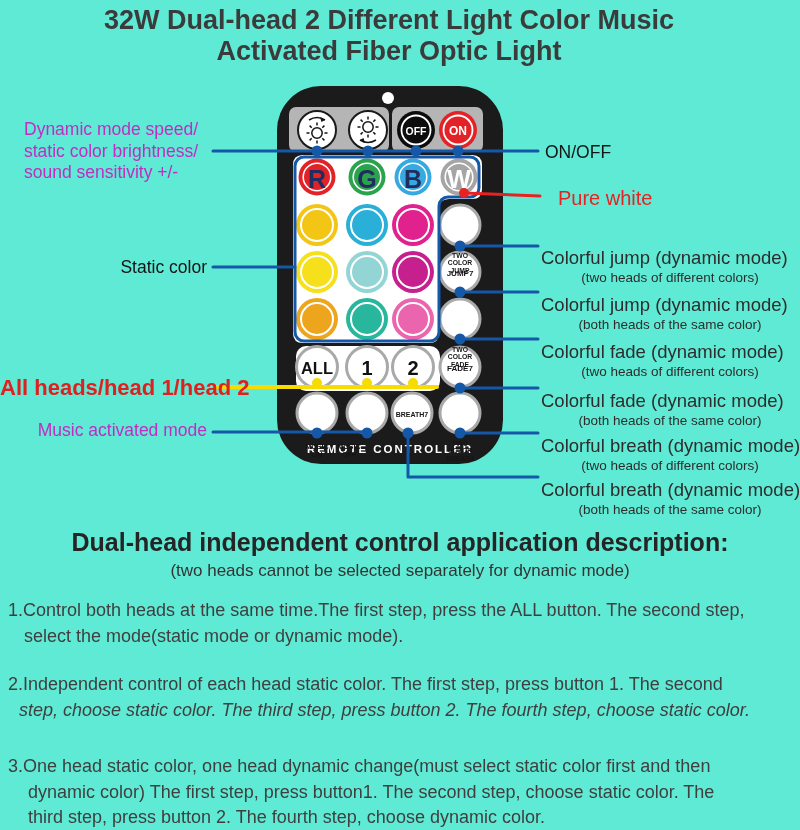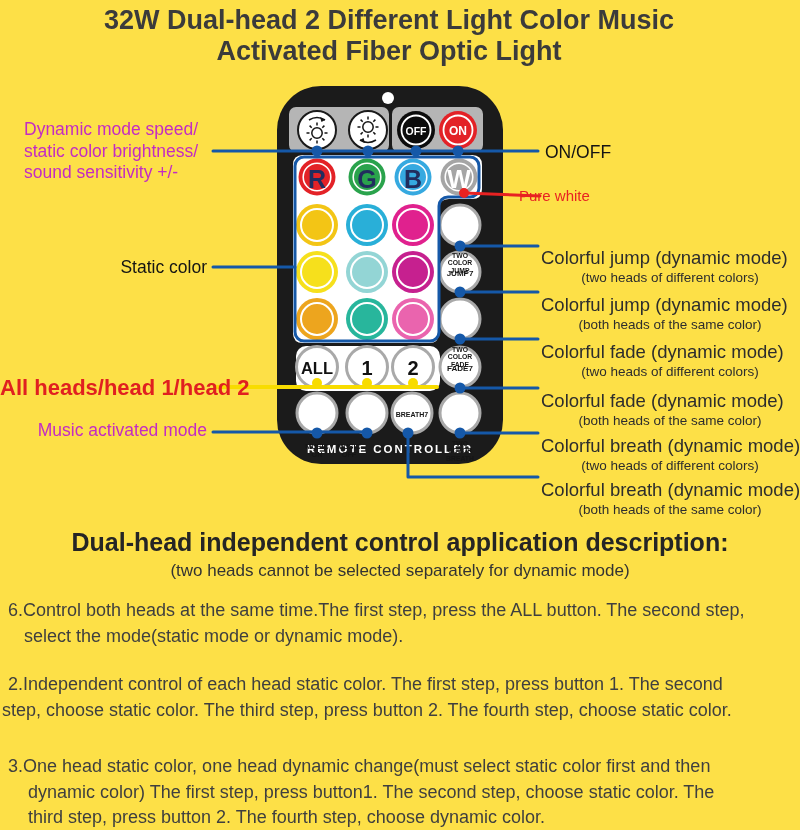--- a/index.html
+++ b/index.html
@@ -1,49 +1,49 @@
 <!DOCTYPE html>
 <html><head>
 <meta charset="utf-8">
 <style>
   html,body{margin:0;padding:0;background:#fff;}
-  .stage{position:relative;width:800px;height:830px;background:#fde047;overflow:hidden;
+  .stage{position:relative;width:800px;height:830px;background:#5eead4;overflow:hidden;
          font-family:"Liberation Sans", sans-serif;}
   .abs{position:absolute;}
   
   .title{left:0;top:5px;width:778px;text-align:center;font-weight:bold;
          font-size:27px;line-height:31px;color:#3b3b3b;}
   
   .remote-svg{left:0;top:0;}
   
   .btn-label{position:absolute;display:flex;align-items:center;justify-content:center;
              text-align:center;font-weight:bold;color:#151515;pointer-events:none;margin-top:38px;}
   .btn-label3{width:30px;height:32px;font-size:6.8px;line-height:7.3px;}
   .btn-label2{width:34px;height:28px;font-size:7.3px;line-height:8px;}
   
   .lbl-dynamic{left:24px;top:119px;color:#c32cc3;font-size:17.5px;line-height:21.5px;white-space:nowrap;}
   .lbl-static{left:0;top:257px;width:207px;text-align:right;color:#141414;font-size:17.5px;white-space:nowrap;}
   .lbl-allheads{left:0;top:375px;width:212px;text-align:right;color:#e02020;font-weight:bold;font-size:22px;white-space:nowrap;}
   .lbl-musicmode{left:0;top:420px;width:207px;text-align:right;color:#c32cc3;font-size:17.5px;white-space:nowrap;}
   
   .lbl-onoff{left:545px;top:142px;color:#141414;font-size:17.5px;white-space:nowrap;}
-  .lbl-purewhite{left:519px;top:187px;color:#e82222;font-size:15px;white-space:nowrap;}
+  .lbl-purewhite{left:558px;top:187px;color:#e82222;font-size:20px;white-space:nowrap;}
   .mode-pair{left:541px;width:258px;color:#2d2d2d;margin-top:12px;}
   .mode-main{font-size:18.5px;line-height:21px;white-space:nowrap;}
   .mode-sub{font-size:13.5px;line-height:19px;text-align:center;white-space:nowrap;}
   
   .desc-heading{left:0;top:528px;width:800px;text-align:center;font-weight:bold;font-size:25px;color:#252525;white-space:nowrap;}
   .desc-sub{left:0;top:561px;width:800px;text-align:center;font-size:17px;color:#333;white-space:nowrap;}
   .para{color:#3f3f3f;font-size:18px;line-height:25.5px;}
   .para div{white-space:nowrap;}
   .p1{left:0;top:598px;}
   .p2{left:0;top:672px;}
   .p3{left:0;top:754px;}
   .ind8{padding-left:8px;}
-  .ind10{padding-left:2px;}
+  .ind10{padding-left:19px;font-style:italic;}
   .ind24{padding-left:24px;}
   .ind28{padding-left:28px;}
   
   .line-blue{stroke:#1558a8;stroke-width:3;fill:none;stroke-linecap:round;stroke-linejoin:round;}
   .line-yellow{stroke:#f8dc00;stroke-width:4;fill:none;stroke-linecap:round;}
   .line-red{stroke:#e82222;stroke-width:3;fill:none;stroke-linecap:round;}
   .dot-blue{fill:#1558a8;}
   .dot-yellow{fill:#f8dc00;}
   .dot-red{fill:#e82222;}
   .ring-white{fill:none;stroke:#ffffff;}
@@ -221,21 +221,21 @@
   </div>
   <div class="abs mode-pair" style="top:467px;">
     <div class="mode-main">Colorful breath (dynamic mode)</div>
     <div class="mode-sub">(both heads of the same color)</div>
   </div>
 
   <div class="abs desc-heading">Dual-head independent control application description:</div>
   <div class="abs desc-sub">(two heads cannot be selected separately for dynamic mode)</div>
 
   <div class="abs para p1">
-    <div class="ind8">6.Control both heads at the same time.The first step, press the ALL button. The second step,</div>
+    <div class="ind8">1.Control both heads at the same time.The first step, press the ALL button. The second step,</div>
     <div class="ind24">select the mode(static mode or dynamic mode).</div>
   </div>
   <div class="abs para p2">
     <div class="ind8">2.Independent control of each head static color. The first step, press button 1. The second</div>
     <div class="ind10">step, choose static color. The third step, press button 2. The fourth step, choose static color.</div>
   </div>
   <div class="abs para p3">
     <div class="ind8">3.One head static color, one head dynamic change(must select static color first and then</div>
     <div class="ind28">dynamic color) The first step, press button1. The second step, choose static color. The</div>
     <div class="ind28">third step, press button 2. The fourth step, choose dynamic color.</div>

